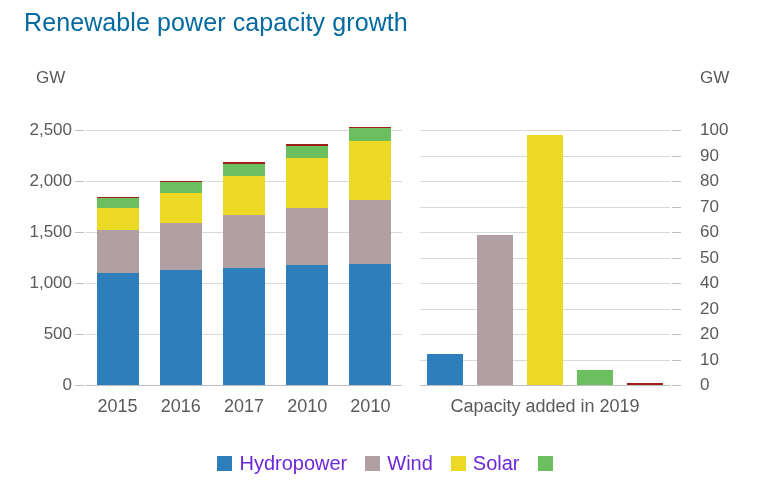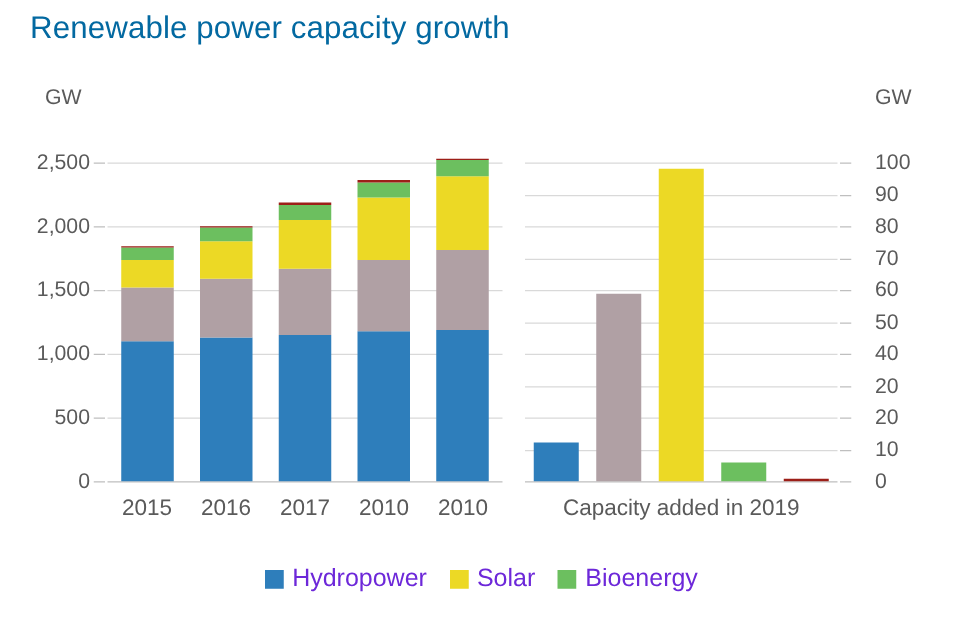--- a/index.html
+++ b/index.html
@@ -260,26 +260,29 @@
   </div>
 
 <div id="xlabel-right">Capacity added in 2019</div>
 
 <div id="legend">
     <div class="legend-item">
       <span class="legend-swatch" style="background: rgb(46, 126, 187);"></span>
       <span class="legend-label">Hydropower</span>
     </div>
     <div class="legend-item">
+      <span class="legend-swatch" style="background: rgb(176, 160, 164);"></span>
+      <span class="legend-label">Wind</span>
+    </div>
+    <div class="legend-item">
       <span class="legend-swatch" style="background: rgb(236, 217, 37);"></span>
       <span class="legend-label">Solar</span>
     </div>
     <div class="legend-item">
       <span class="legend-swatch" style="background: rgb(108, 191, 95);"></span>
-      <span class="legend-label">Bioenergy</span>
     </div>
   </div>
 
 <div class="xtick-label" style="left: 86px; width: 63.2px;">2015</div>
 <div class="xtick-label" style="left: 149.2px; width: 63.2px;">2016</div>
 <div class="xtick-label" style="left: 212.4px; width: 63.2px;">2017</div>
 <div class="xtick-label" style="left: 275.6px; width: 63.2px;">2010</div>
 <div class="xtick-label" style="left: 338.8px; width: 63.2px;">2010</div>
 
 </body></html>

